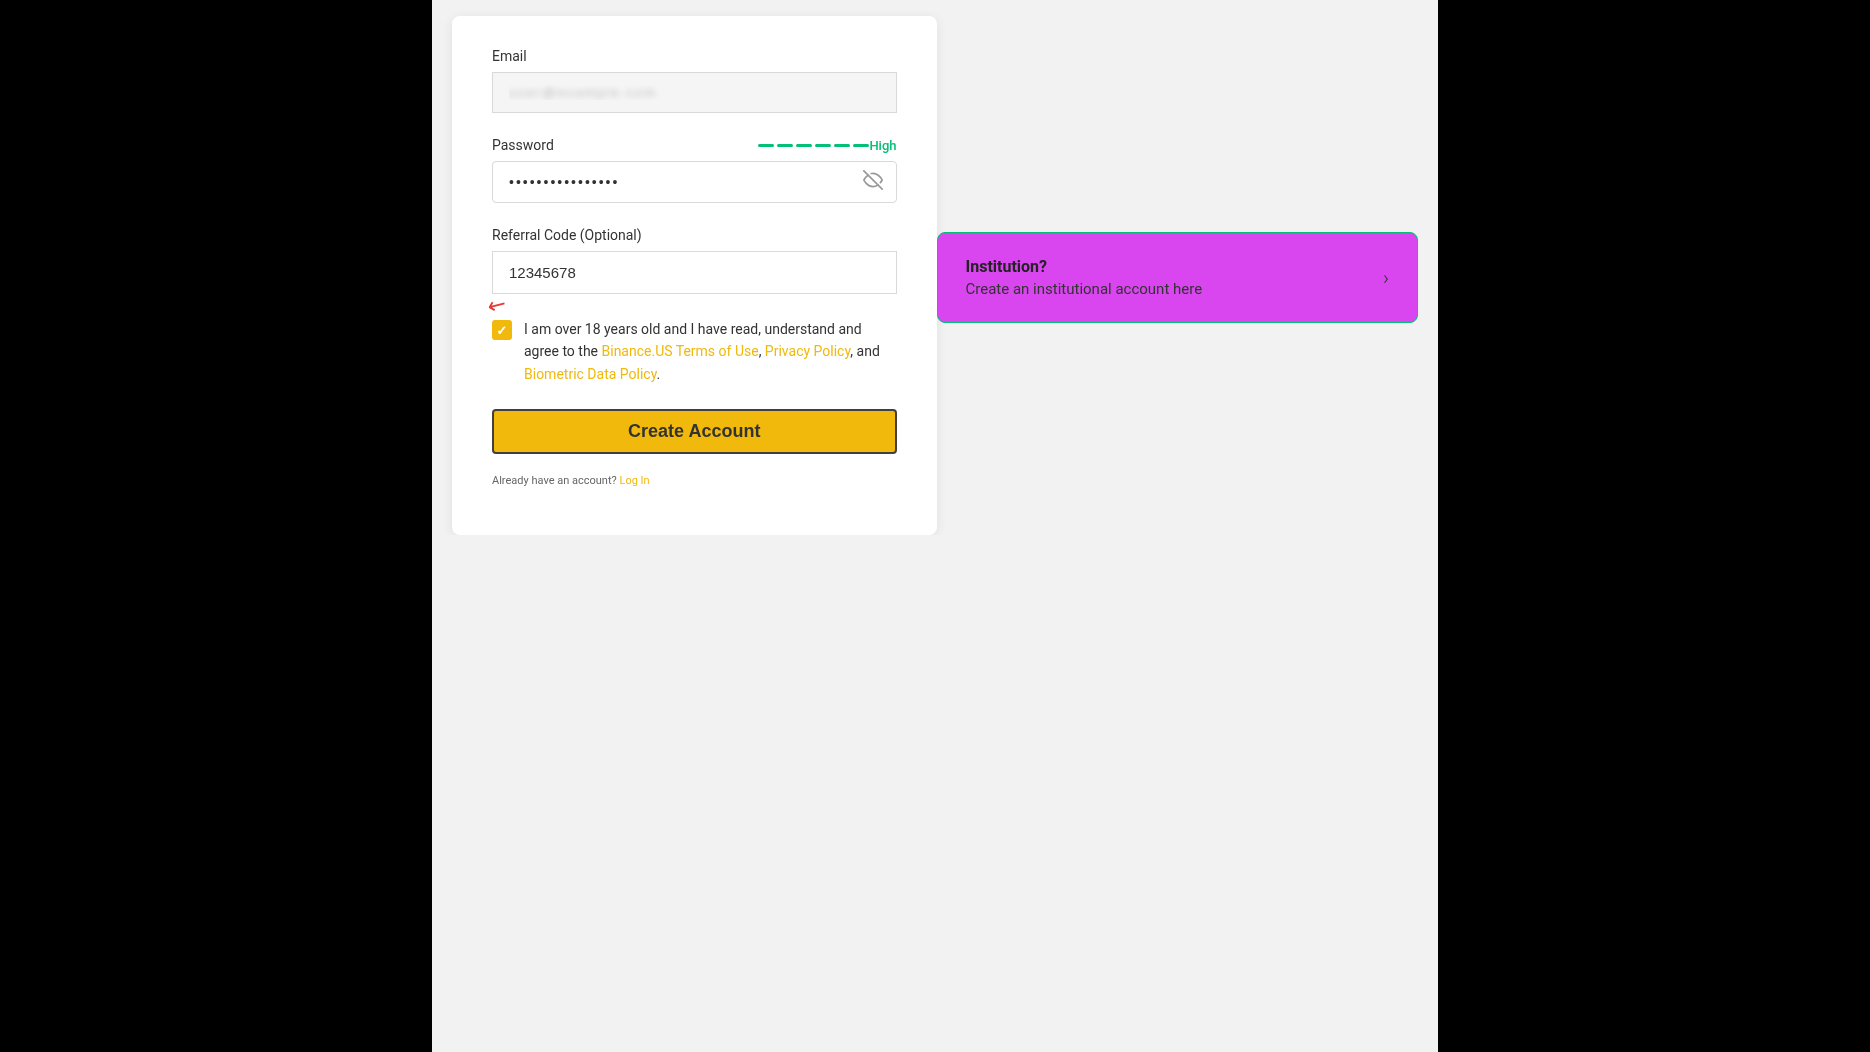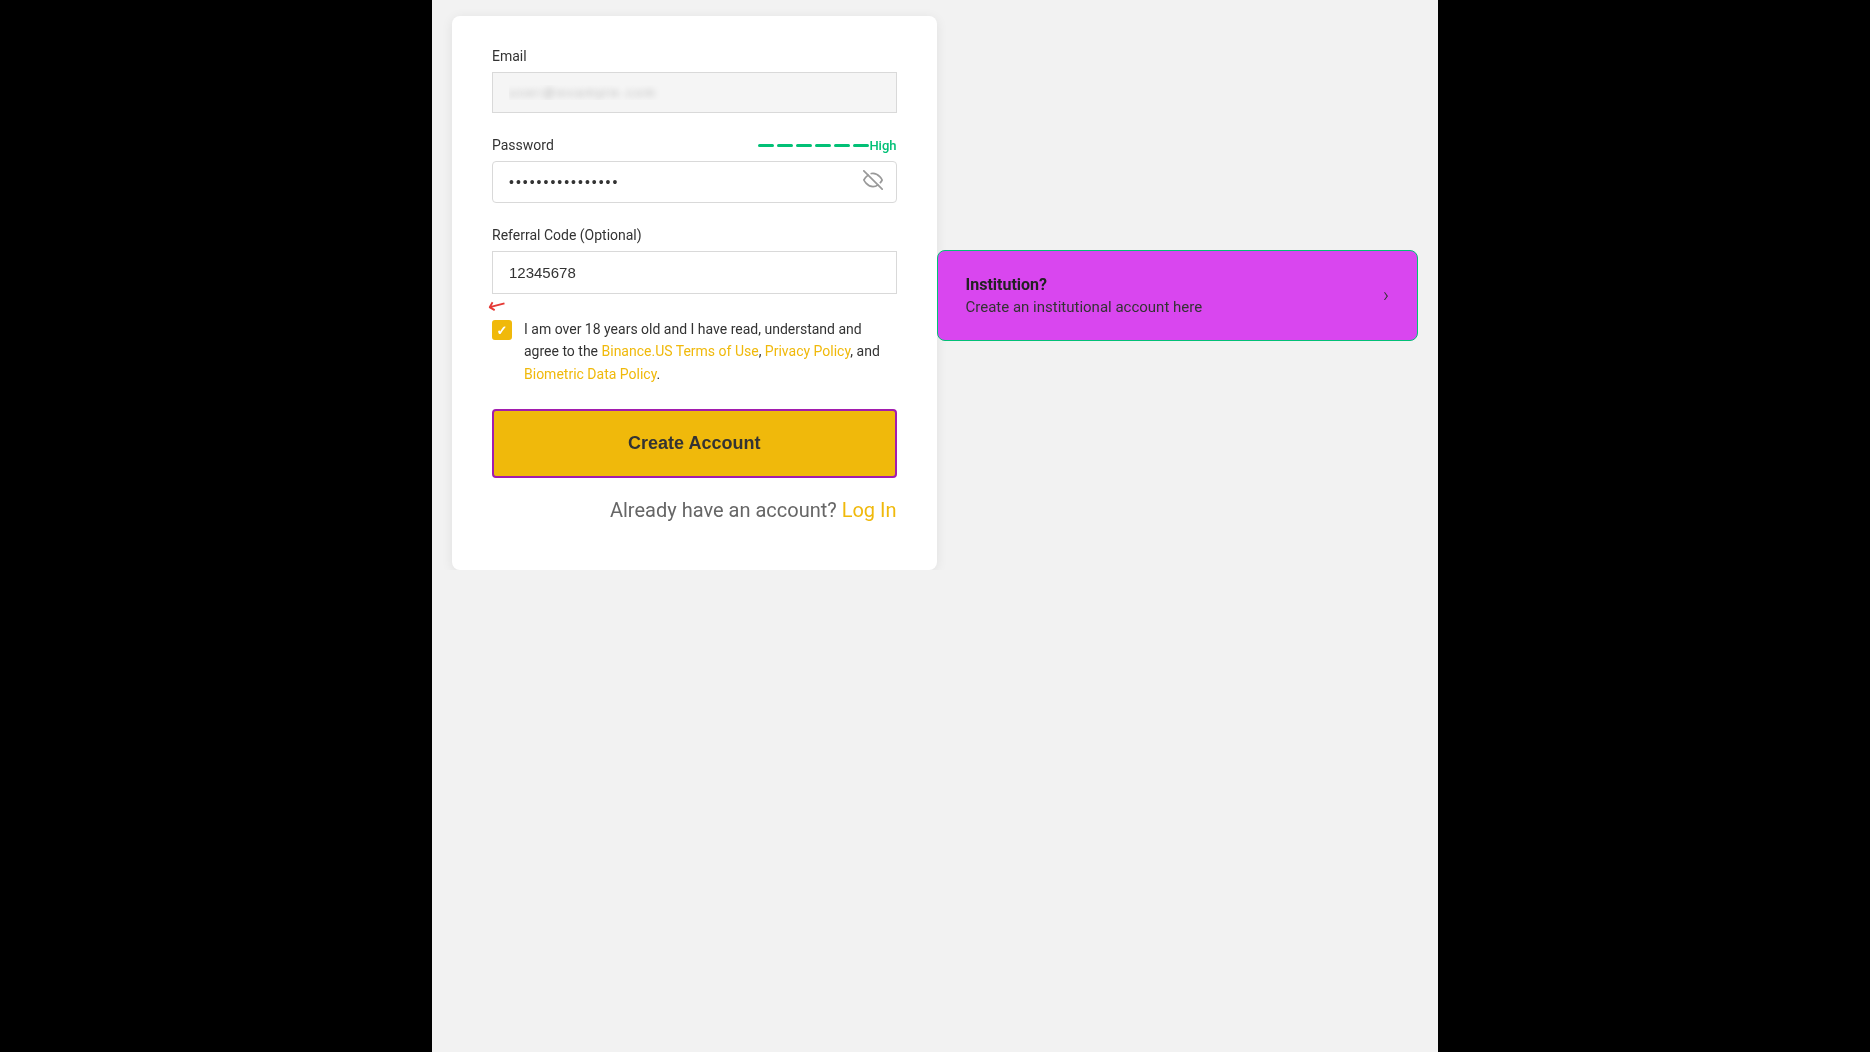--- a/index.html
+++ b/index.html
@@ -205,34 +205,34 @@
 
     .terms-link {
       color: #f0b90b;
       text-decoration: none;
     }
 
     .create-account-btn {
       width: 100%;
       background: #f0b90b;
       color: #333;
-      border: 2px solid #a21caf;
+      border: 2px solid #404040;
       border-radius: 4px;
-      padding: 22px;
+      padding: 10px;
       font-size: 18px;
       font-weight: 600;
       cursor: pointer;
       text-align: center;
       margin-bottom: 20px;
       transition: background 0.2s;
     }
 
     .already-account {
-      text-align: right;
-      font-size: 20px;
+      text-align: left;
+      font-size: 11px;
       color: #666;
       margin-bottom: 8px;
     }
 
     .login-link {
       color: #f0b90b;
       text-decoration: none;
     }
 
     .institution-card {

